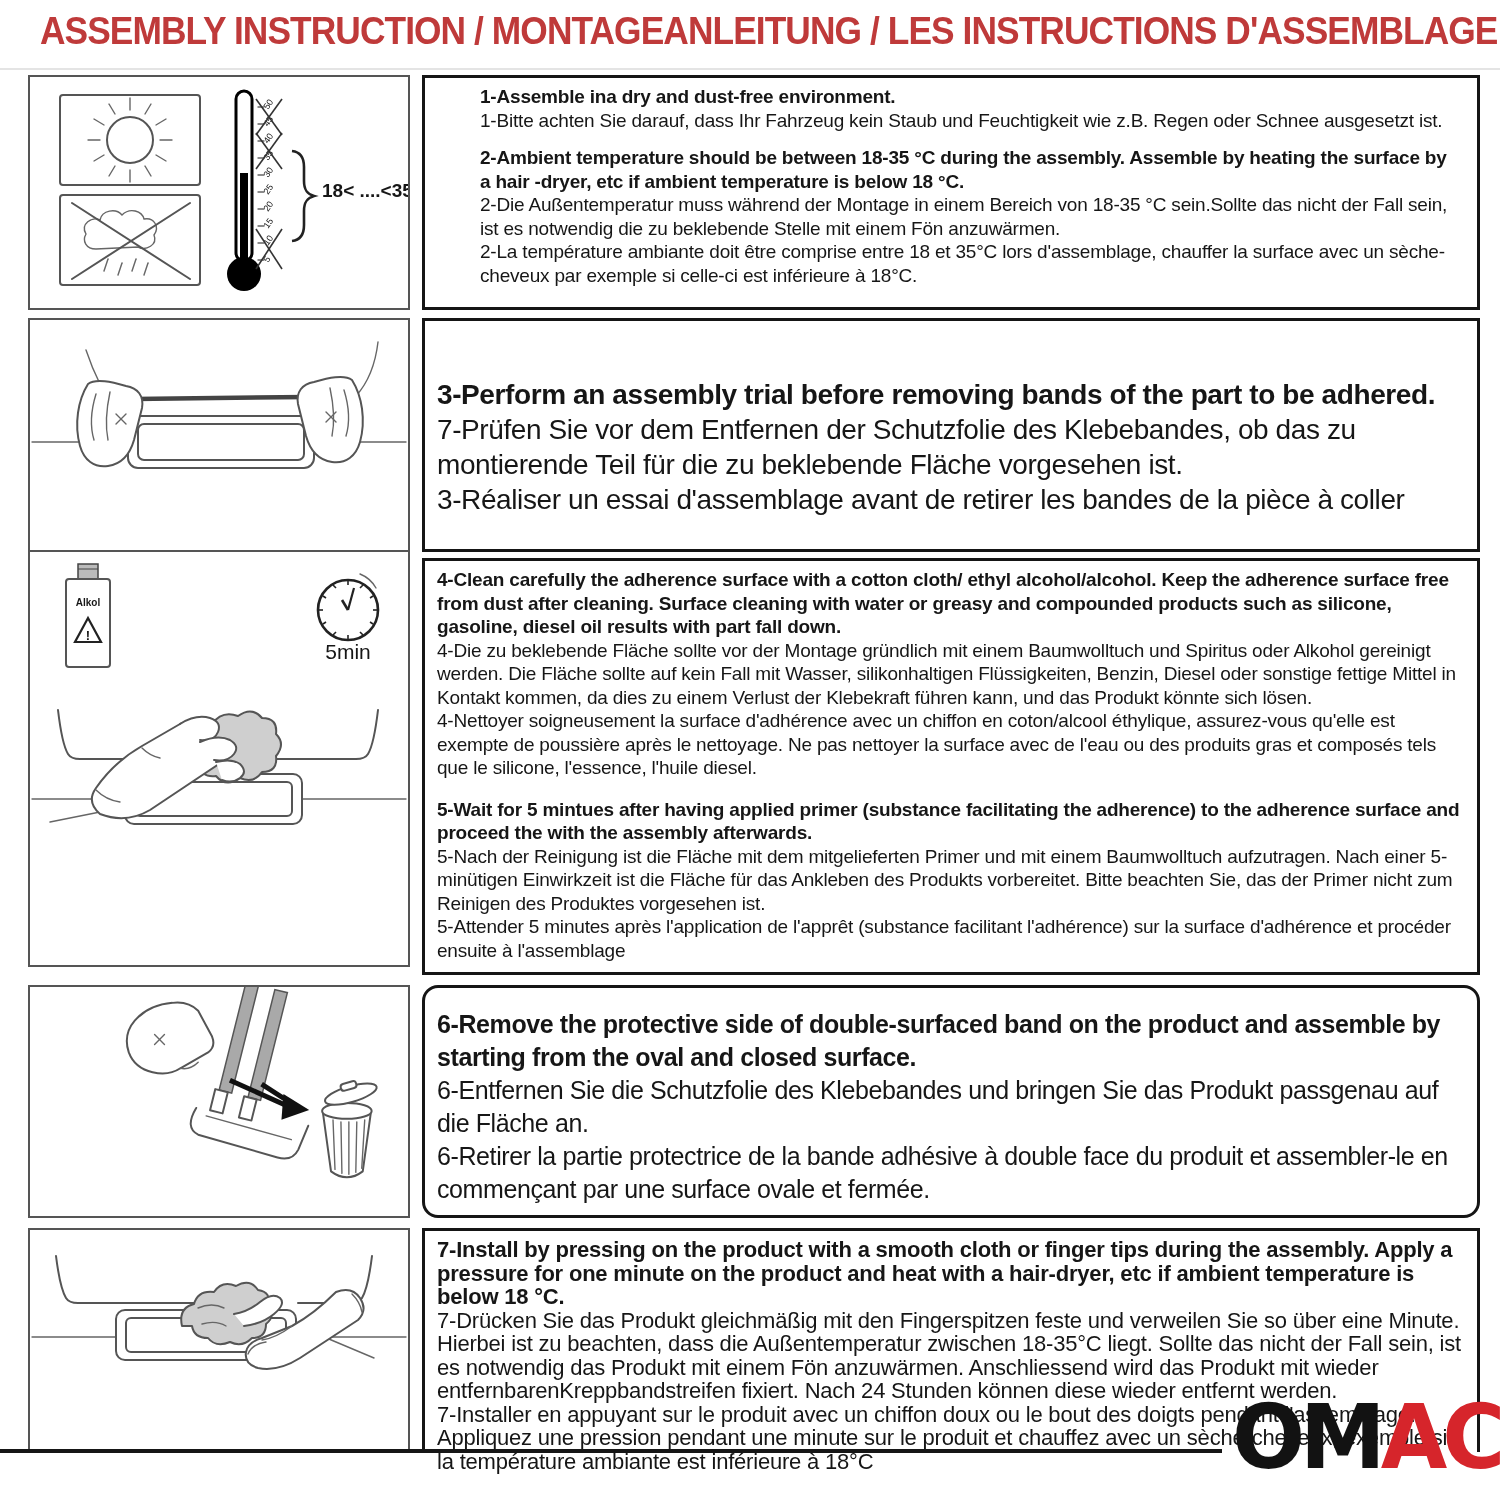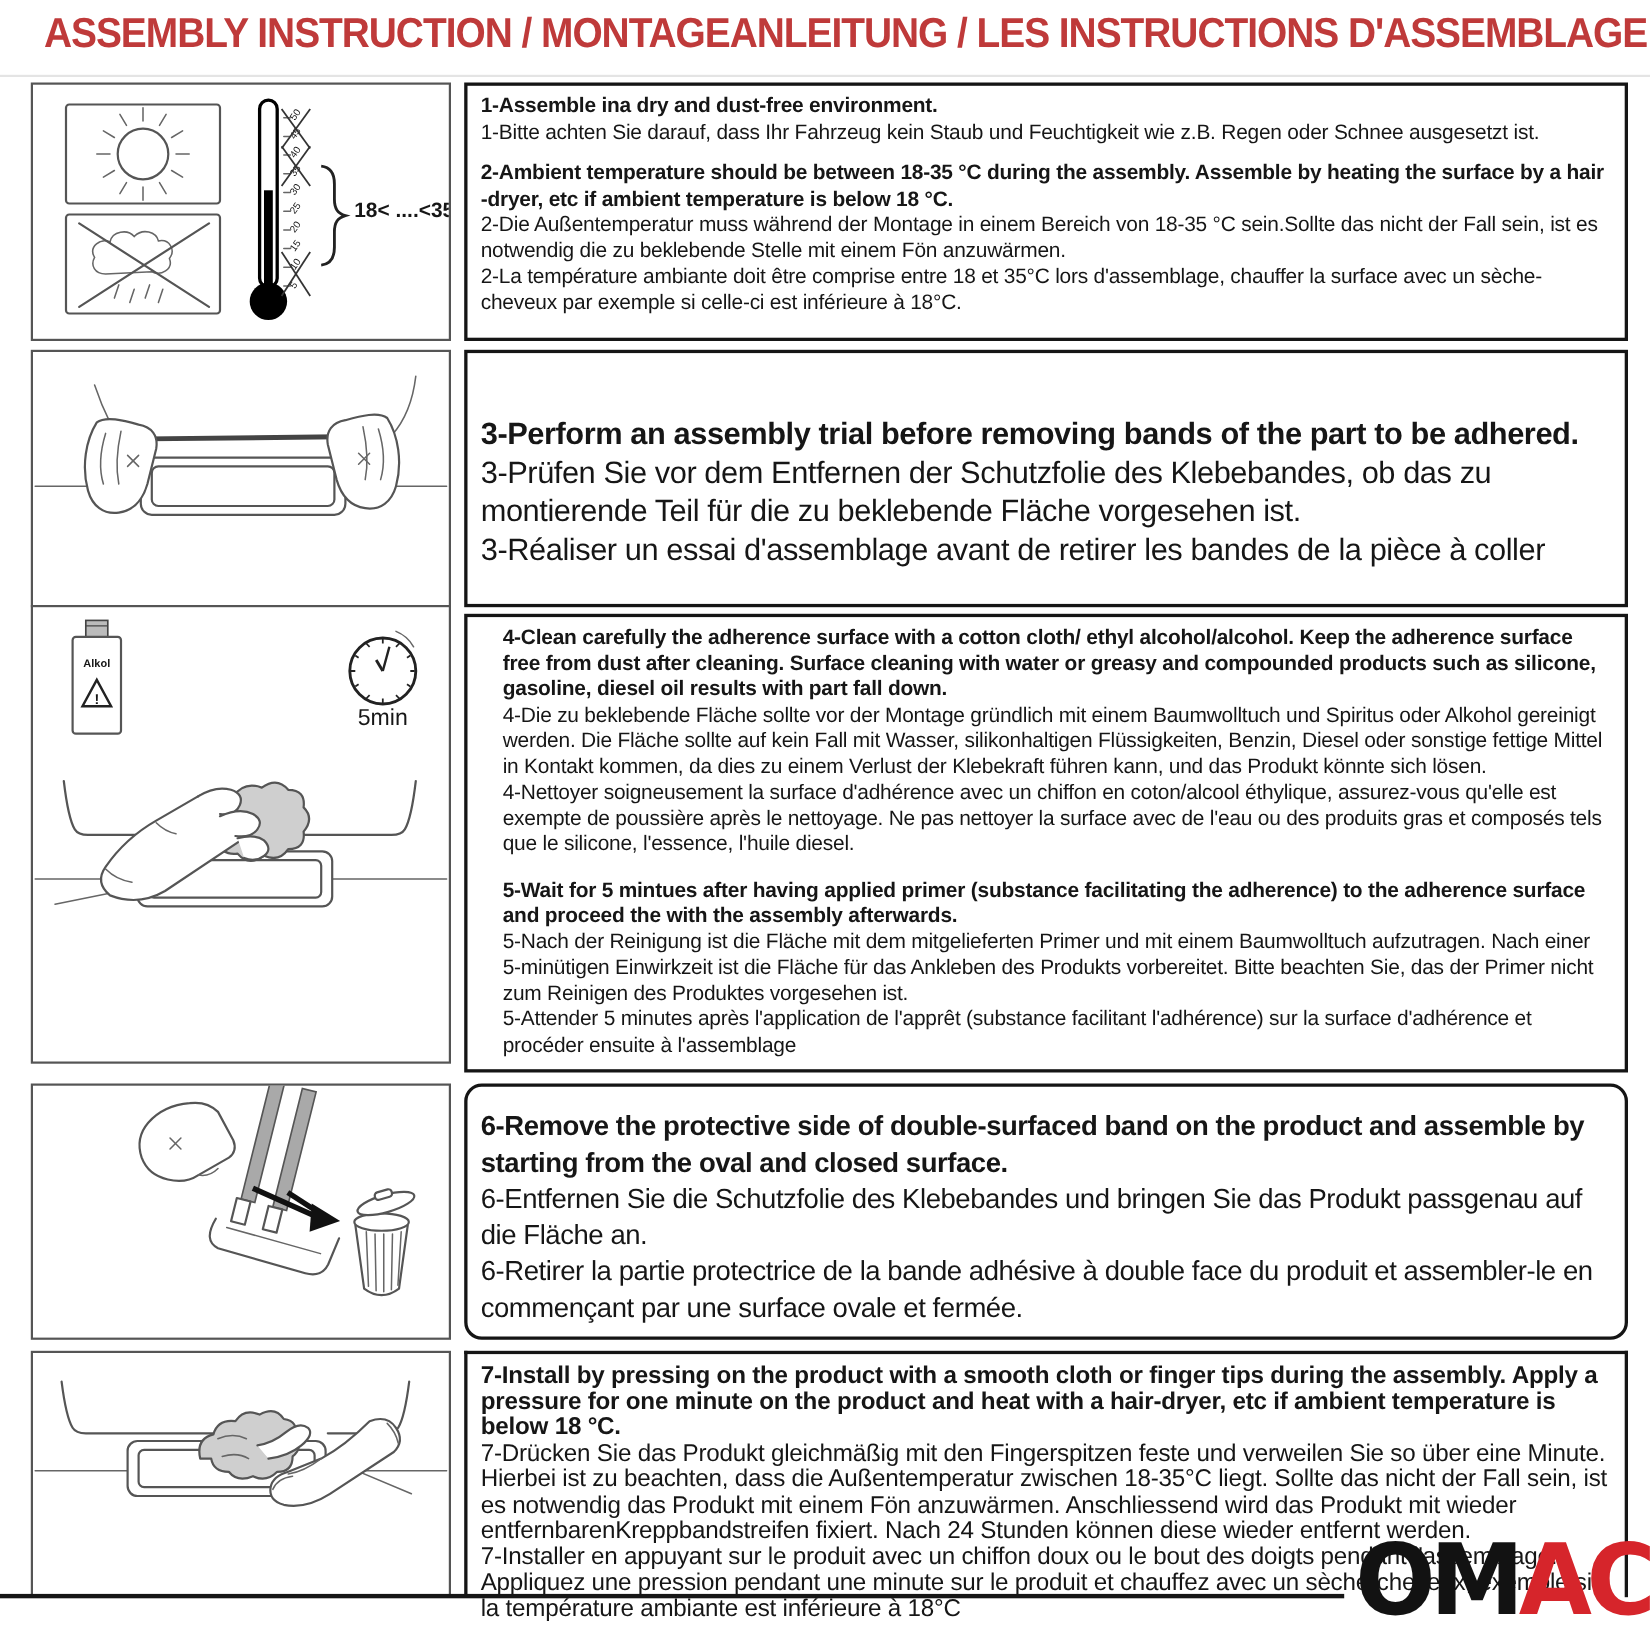--- a/index.html
+++ b/index.html
@@ -14,23 +14,23 @@
     white-space:nowrap;transform:scaleX(.93);transform-origin:left center;
   }
   .title-rule{position:absolute;left:0;top:68px;width:1500px;height:2px;background:#e4e4e4;}
 
   .lbox{position:absolute;left:28px;width:382px;border:2px solid #555;background:#fff;box-sizing:border-box;}
   .rbox{position:absolute;left:422px;width:1058px;border:3px solid #151515;background:#fff;box-sizing:border-box;}
   .lbox svg,.rbox svg{display:block;}
   figure{margin:0;width:100%;height:100%;}
   figure svg{width:100%;height:100%;}
 
-  .l1{top:75px;height:235px;}   .r1{top:75px;height:235px;}
+  .l1{top:75px;height:235px;}   .r1{top:75px;height:235px;padding-left:43px;}
   .l2{top:318px;height:234px;}  .r2{top:318px;height:234px;}
-  .l3{top:550px;height:417px;}  .r3{top:558px;height:417px;padding-left:20px;}
+  .l3{top:550px;height:417px;}  .r3{top:558px;height:417px;}
   .l4{top:985px;height:233px;}  .r4{top:985px;height:233px;border-radius:16px;}
   .l5{top:1228px;height:224px;} .r5{top:1228px;height:224px;border-bottom:none;}
 
   .tbox{padding:7px 16px 0 12px;letter-spacing:-0.2px;}
   .tbox p{margin:0;}
   .en{font-weight:700;}
   .item + .item{margin-top:14px;}
 
   .r1 .tbox{font-size:19px;line-height:23.5px;}
   .r2 .tbox{font-size:28px;line-height:35px;letter-spacing:-0.4px;padding-top:56px;}
@@ -172,21 +172,21 @@
         <line x1="296" y1="92" x2="306" y2="102" class="sketch-thin"></line>
         <line x1="306" y1="92" x2="296" y2="102" class="sketch-thin"></line>
       </g>
     </svg>
   </figure>
 </div>
 <div class="rbox r2">
   <div class="tbox">
     <div class="item">
       <p class="en">3-Perform an assembly trial before removing bands of the part to be adhered.</p>
-      <p>3-Prüfen Sie vor dem Entfernen der Schutzfolie des Klebebandes, ob das zu montierende Teil für die zu beklebende Fläche vorgesehen ist.</p>
+      <p>7-Prüfen Sie vor dem Entfernen der Schutzfolie des Klebebandes, ob das zu montierende Teil für die zu beklebende Fläche vorgesehen ist.</p>
       <p>3-Réaliser un essai d'assemblage avant de retirer les bandes de la pièce à coller</p>
     </div>
   </div>
 </div>
 
 <div class="lbox l3">
   <figure>
     <svg viewBox="0 0 378 413">
       <g>
         <rect x="48" y="12" width="20" height="15" fill="#bbb" stroke="#444" stroke-width="1.5"></rect>

